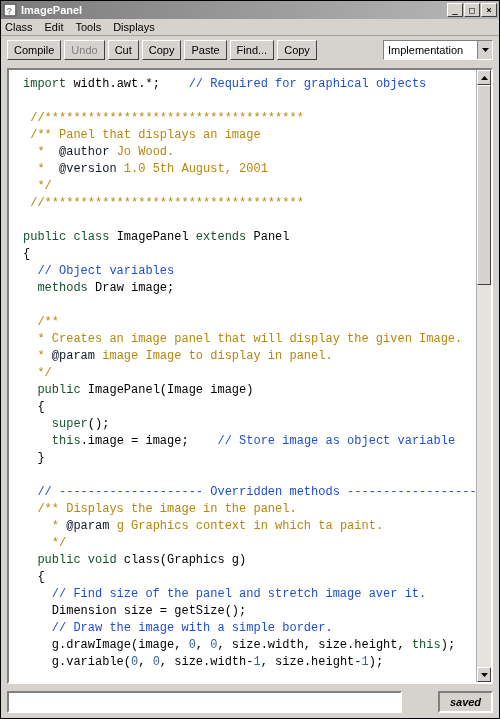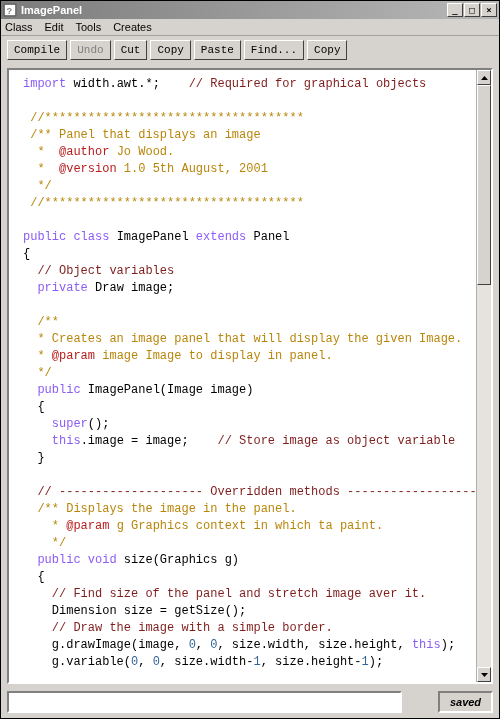--- a/index.html
+++ b/index.html
@@ -65,21 +65,21 @@
     align-items: center;
     padding: 4px 6px;
     gap: 3px;
     background: #d6d3ce;
   }
   .btn {
     background: #d6d3ce;
     border: 1px solid;
     border-color: #fff #404040 #404040 #fff;
     padding: 3px 6px;
-    font-family: Liberation Mono, monospace;
+    font-family: Liberation Sans, sans-serif;
     font-size: 11px;
     cursor: default;
   }
   .btn.disabled { color: #808080; }
   .toolbar .spacer { flex: 1; }
   .dropdown {
     display: flex;
     align-items: stretch;
     border: 1px solid;
     border-color: #808080 #fff #fff #808080;
@@ -161,24 +161,24 @@
     border: 2px solid;
     border-color: #808080 #fff #fff #808080;
     background: #d6d3ce;
     display: flex; align-items: center; justify-content: center;
     font-style: italic;
     font-weight: bold;
     font-size: 11px;
     margin-left: 32px;
   }
   
-  .kw1 { color: #8b5cf6; }
-  .cmt { color: #7f1d1d; }   
+  .kw1 { color: #14532d; }
+  .cmt { color: #1d4ed8; }   
   .doc { color: #b8860b; }   
-  .tag { color: #b91c1c; }   
+  .tag { color: #0f172a; }   
   .lit { color: #336699; }
 </style>
 </head>
 <body>
 
 <div class="window">
 
   <div class="titlebar">
     <span class="appicon">
       <svg viewBox="0 0 12 12">
@@ -191,64 +191,72 @@
       <div class="winbtn">_</div>
       <div class="winbtn">□</div>
       <div class="winbtn">×</div>
     </div>
   </div>
 
   <div class="menubar">
     <span>Class</span>
     <span>Edit</span>
     <span>Tools</span>
-    <span>Creates</span>
+    <span>Displays</span>
   </div>
 
   <div class="toolbar">
     <button class="btn">Compile</button>
     <button class="btn disabled">Undo</button>
     <button class="btn">Cut</button>
     <button class="btn">Copy</button>
     <button class="btn">Paste</button>
     <button class="btn">Find...</button>
     <button class="btn">Copy</button>
     <div class="spacer"></div>
+    <div class="dropdown">
+      <div class="dd-text">Implementation</div>
+      <div class="dd-btn">
+        <svg viewBox="0 0 7 4">
+            <polygon points="0,0 7,0 3.5,4" fill="#000"></polygon>
+          </svg>
+      </div>
+    </div>
   </div>
 
   <div class="editor-wrap">
     <div class="editor"><span class="kw1">import</span><span> width.awt.*;</span><span class="cmt">    // Required for graphical objects</span>
 <span></span>
 <span class="doc"> //************************************</span>
 <span class="doc"> /** Panel that displays an image</span>
 <span class="doc">  *  </span><span class="tag">@author</span><span class="doc"> Jo Wood.</span>
 <span class="doc">  *  </span><span class="tag">@version</span><span class="doc"> 1.0 5th August, 2001</span>
 <span class="doc">  */</span>
 <span class="doc"> //************************************</span>
 <span></span>
 <span class="kw1">public</span><span> </span><span class="kw1">class</span><span> ImagePanel </span><span class="kw1">extends</span><span> Panel</span>
 <span>{</span>
 <span class="cmt">  // Object variables</span>
-<span>  </span><span class="kw1">private</span><span> Draw image;</span>
+<span>  </span><span class="kw1">methods</span><span> Draw image;</span>
 <span></span>
 <span class="doc">  /**</span>
 <span class="doc">  * Creates an image panel that will display the given Image.</span>
 <span class="doc">  * </span><span class="tag">@param</span><span class="doc"> image Image to display in panel.</span>
 <span class="doc">  */</span>
 <span>  </span><span class="kw1">public</span><span> ImagePanel(Image image)</span>
 <span>  {</span>
 <span>    </span><span class="kw1">super</span><span>();</span>
 <span>    </span><span class="kw1">this</span><span>.image = image;</span><span class="cmt">    // Store image as object variable</span>
 <span>  }</span>
 <span></span>
 <span class="cmt">  // -------------------- Overridden methods --------------------</span>
 <span class="doc">  /** Displays the image in the panel.</span>
 <span class="doc">    * </span><span class="tag">@param</span><span class="doc"> g Graphics context in which ta paint.</span>
 <span class="doc">    */</span>
-<span>  </span><span class="kw1">public</span><span> </span><span class="kw1">void</span><span> size(Graphics g)</span>
+<span>  </span><span class="kw1">public</span><span> </span><span class="kw1">void</span><span> class(Graphics g)</span>
 <span>  {</span>
 <span class="cmt">    // Find size of the panel and stretch image aver it.</span>
 <span>    Dimension size = getSize();</span>
 <span class="cmt">    // Draw the image with a simple border.</span>
 <span>    g.drawImage(image, </span><span class="lit">0</span><span>, </span><span class="lit">0</span><span>, size.width, size.height, </span><span class="kw1">this</span><span>);</span>
 <span>    g.variable(</span><span class="lit">0</span><span>, </span><span class="lit">0</span><span>, size.width-</span><span class="lit">1</span><span>, size.height-</span><span class="lit">1</span><span>);</span>
 </div>
     <div class="scrollbar">
       <div class="sb-btn">
         <svg width="7" height="4" viewBox="0 0 7 4">

